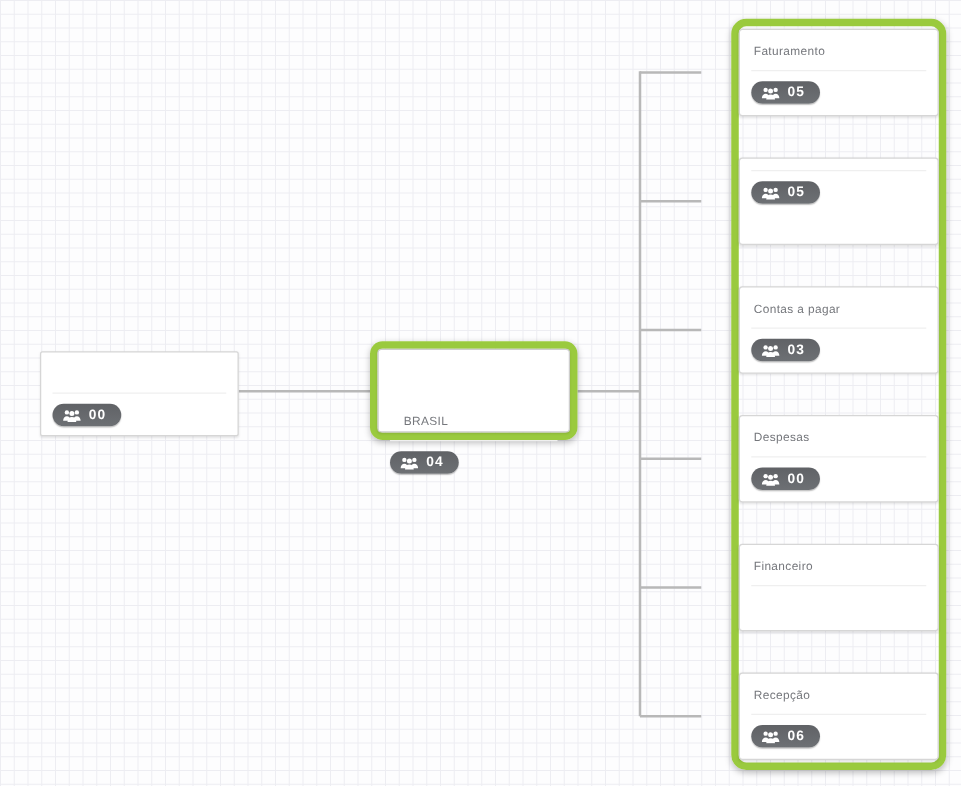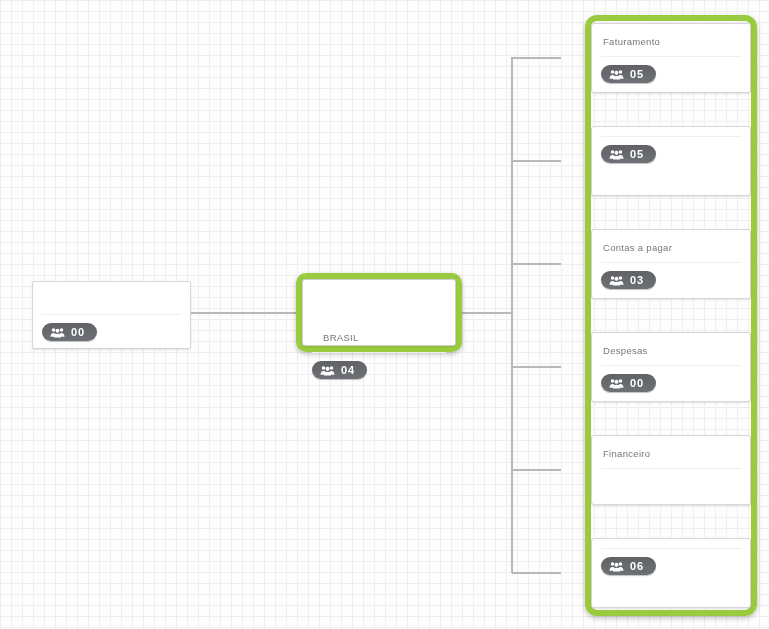--- a/index.html
+++ b/index.html
@@ -249,20 +249,21 @@
         </span>
       </div>
     </div>
 
     <div class="card">
       <div class="card-label">Financeiro</div>
       <div class="card-divider"></div>
     </div>
 
     <div class="card">
+      <div class="card-label">Recepção</div>
       <div class="card-divider"></div>
       <div class="badge-row">
         <span class="members-badge">
           <svg width="15" height="11" viewBox="0 0 18 13" aria-hidden="true">
             <circle cx="4.2" cy="3.4" r="2.1"></circle>
               <circle cx="13.8" cy="3.4" r="2.1"></circle>
               <circle cx="9" cy="4.4" r="2.4"></circle>
             <path d="M0.6,11.5 C0.6,8.8 2.2,7.1 4.2,7.1 C6.2,7.1 7.8,8.8 7.8,11.5 Z"></path>
             <path d="M10.2,11.5 C10.2,8.8 11.8,7.1 13.8,7.1 C15.8,7.1 17.4,8.8 17.4,11.5 Z"></path>
             <path d="M4.8,12.6 C4.8,9.6 6.6,7.9 9,7.9 C11.4,7.9 13.2,9.6 13.2,12.6 Z"></path>

